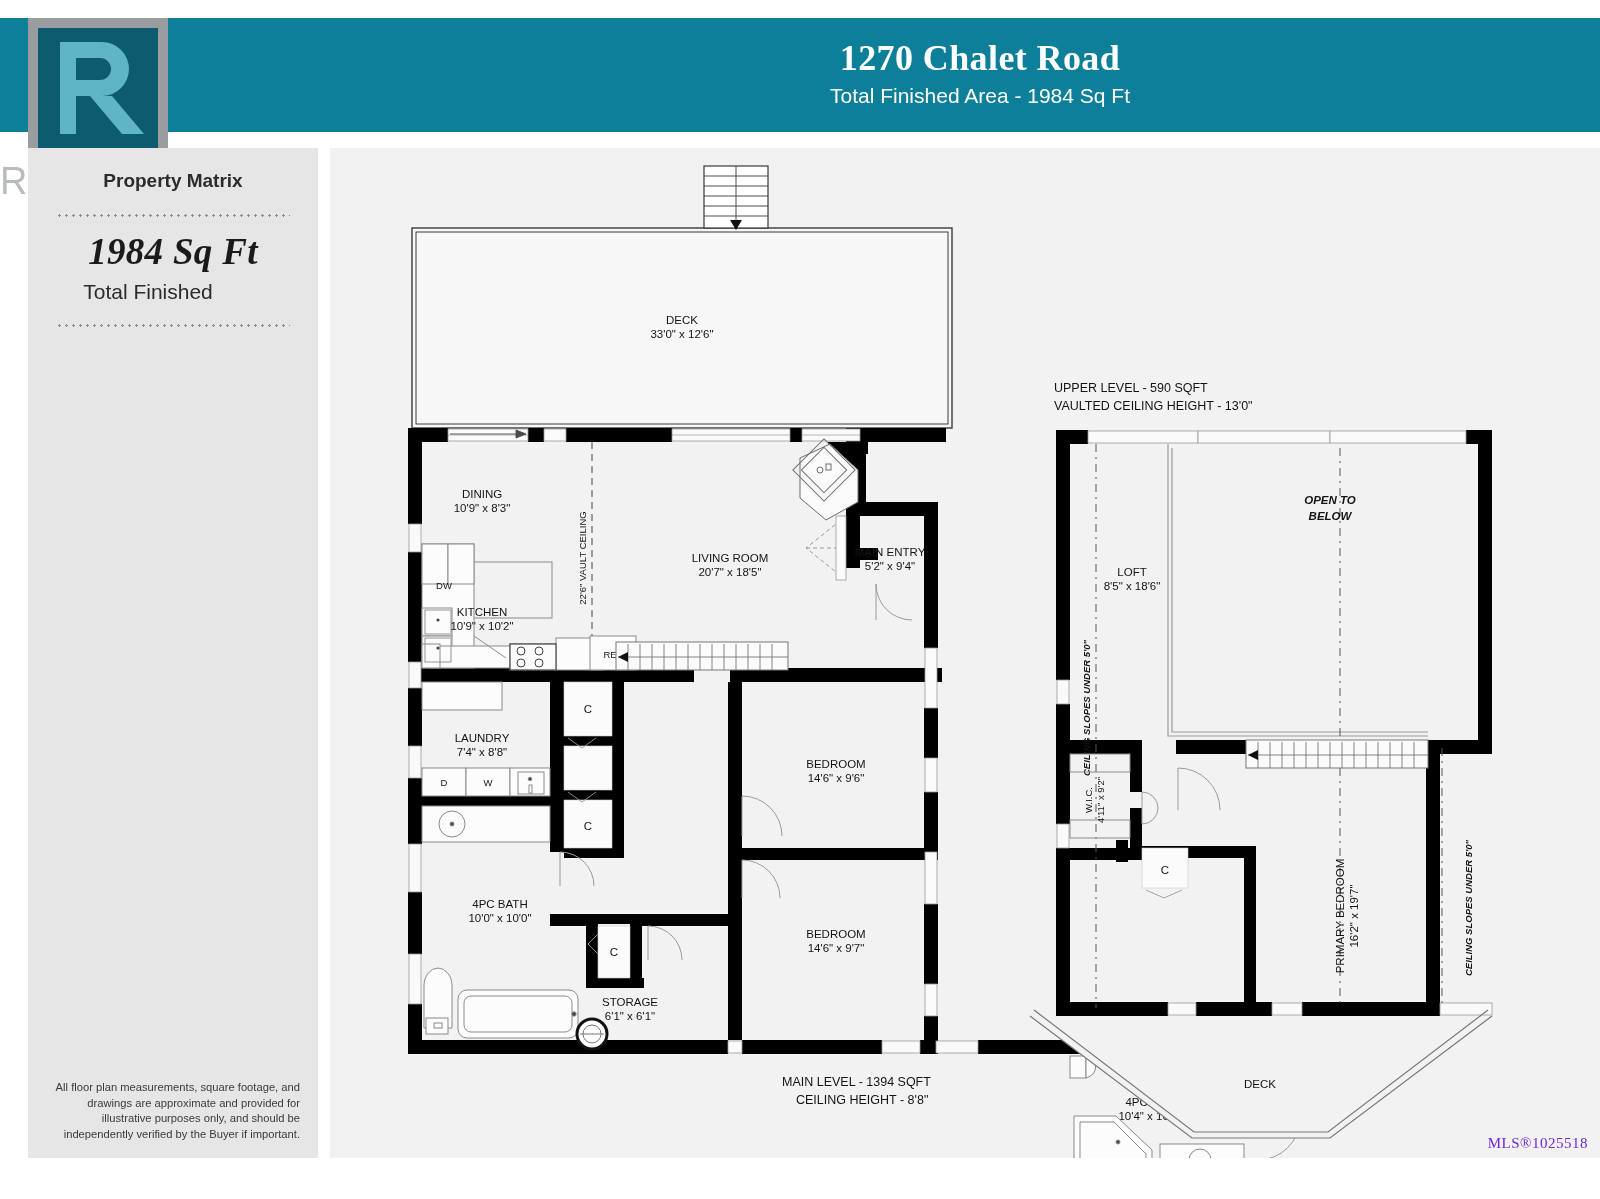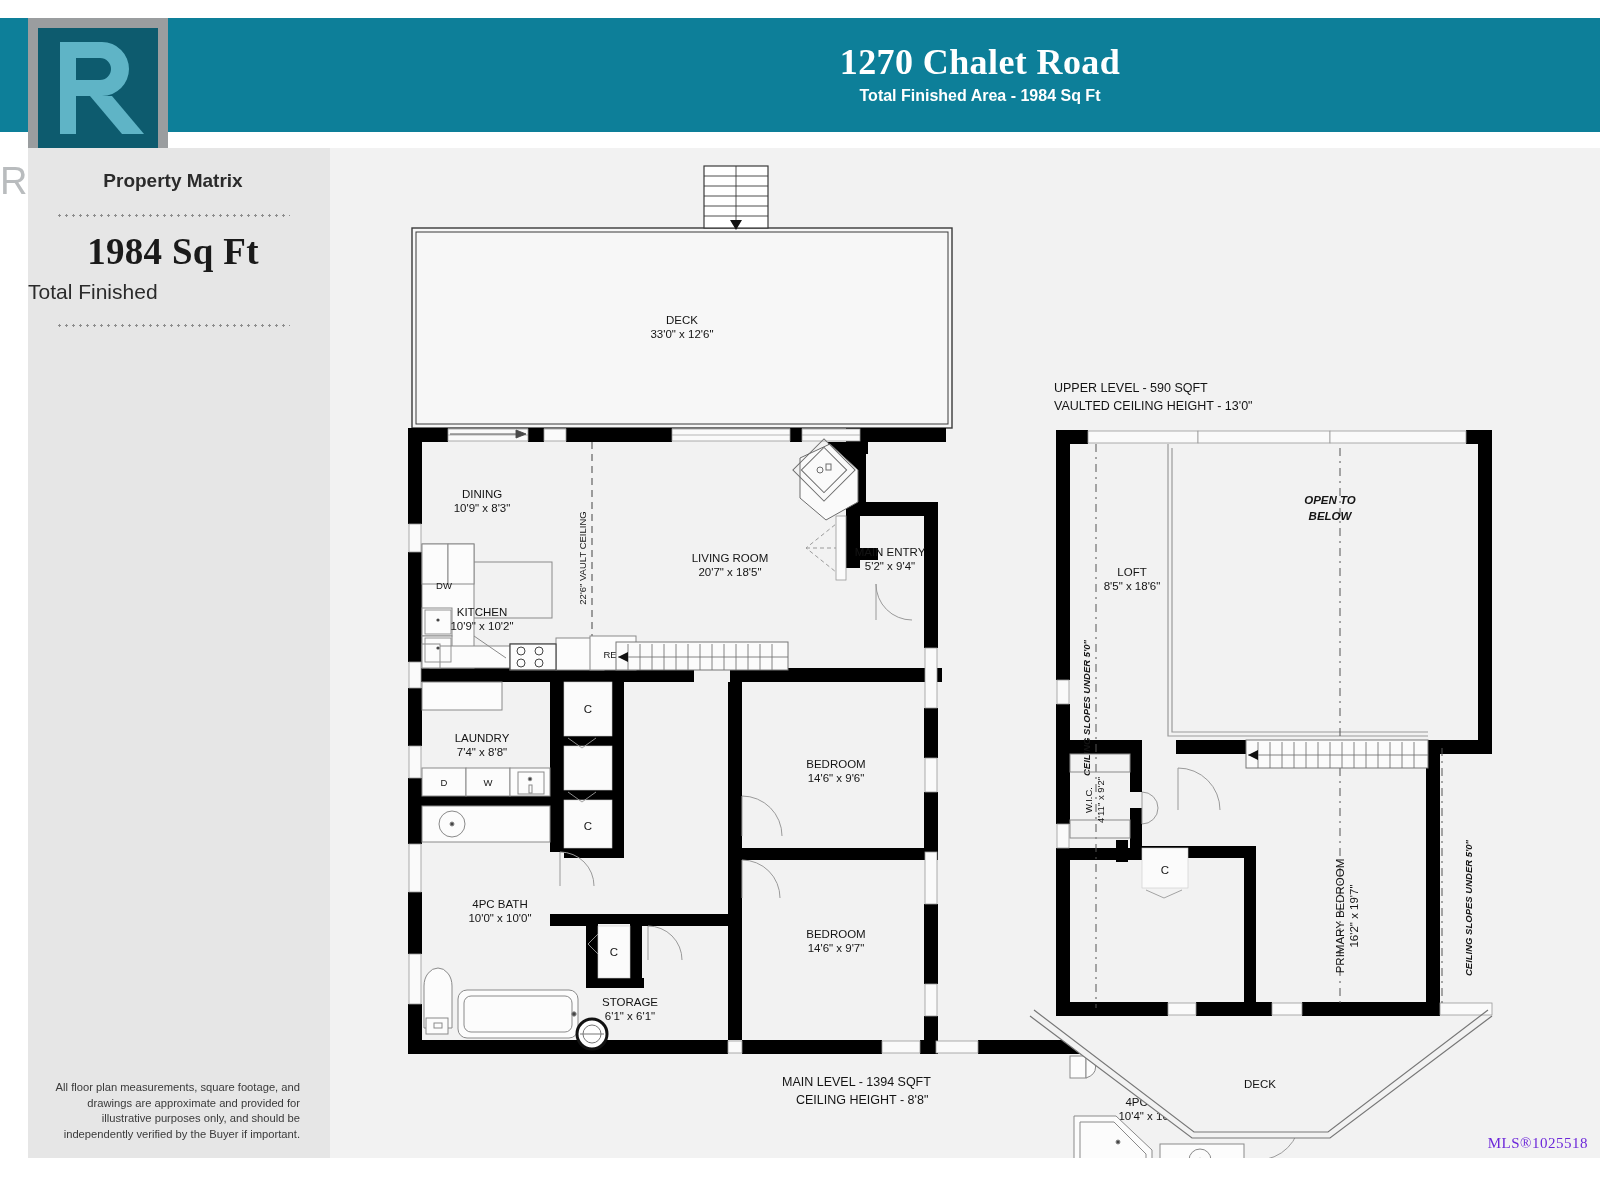--- a/index.html
+++ b/index.html
@@ -20,61 +20,60 @@
   .header-texts{
     position:absolute;left:360px;top:18px;width:1240px;height:114px;
     display:flex;flex-direction:column;align-items:center;justify-content:center;
     color:#ffffff;
   }
   .header-title{
     font-family:"Liberation Serif", serif;
     font-weight:bold;font-size:36px;letter-spacing:0.4px;line-height:1.05;text-align:center;
   }
   .header-sub{
-    font-size:16px;line-height:1.3;margin-top:4px;font-weight:700;
+    font-size:21px;line-height:1.3;margin-top:4px;font-weight:400;
   }
 
   
   .logo-wrap{position:absolute;left:28px;top:18px;width:140px;height:140px;}
   .logo-gray{position:absolute;left:0;top:0;width:140px;height:140px;background:#9a9d9f;}
   .logo-inner{position:absolute;left:10px;top:10px;width:120px;height:120px;}
   .logo-r{position:absolute;left:0;top:0;width:120px;height:120px;}
 
   .realtor-mark{
     position:absolute;left:0px;top:160px;width:210px;height:46px;
     font-family:"Liberation Sans", sans-serif;
     font-size:38px;letter-spacing:1px;color:#b9bcbe;font-weight:400;
     white-space:nowrap;
   }
   .realtor-mark sup{font-size:13px;vertical-align:super;}
 
   
   .sidebar{
     position:absolute;left:28px;top:148px;width:290px;height:1010px;
     background:#e6e6e6;
-    padding-left:40px;
   }
   .pm-title{
     position:absolute;left:0;width:290px;top:22px;text-align:center;
     font-size:19px;font-weight:bold;color:#2b2b2b;
   }
   .dots{
     position:absolute;left:28px;width:234px;height:3px;
     background-image:radial-gradient(circle, #8d8d8d 1.1px, transparent 1.2px);
     background-size:7px 3px;background-repeat:repeat-x;
   }
   .dots.top{top:66px;}
   .dots.bot{top:176px;}
   .sq-big{
     position:absolute;left:0;width:290px;top:82px;text-align:center;
     font-family:"Liberation Serif", serif;font-weight:bold;
-    font-size:37px;color:#1a1a1a;letter-spacing:0.3px;
+    font-size:37px;color:#1a1a1a;letter-spacing:0.3px;font-style:italic;
   }
   .sq-sub{
-    position:absolute;left:0;width:240px;top:132px;
+    position:absolute;left:0;width:240px;top:132px;text-align:center;
     font-size:21px;color:#2b2b2b;
   }
   .disclaimer{
     position:absolute;left:18px;width:254px;bottom:16px;text-align:right;
     font-size:11.2px;line-height:1.38;color:#3a3a3a;
   }
 
   
   .plan-area{
     position:absolute;left:330px;top:148px;width:1270px;height:1010px;

